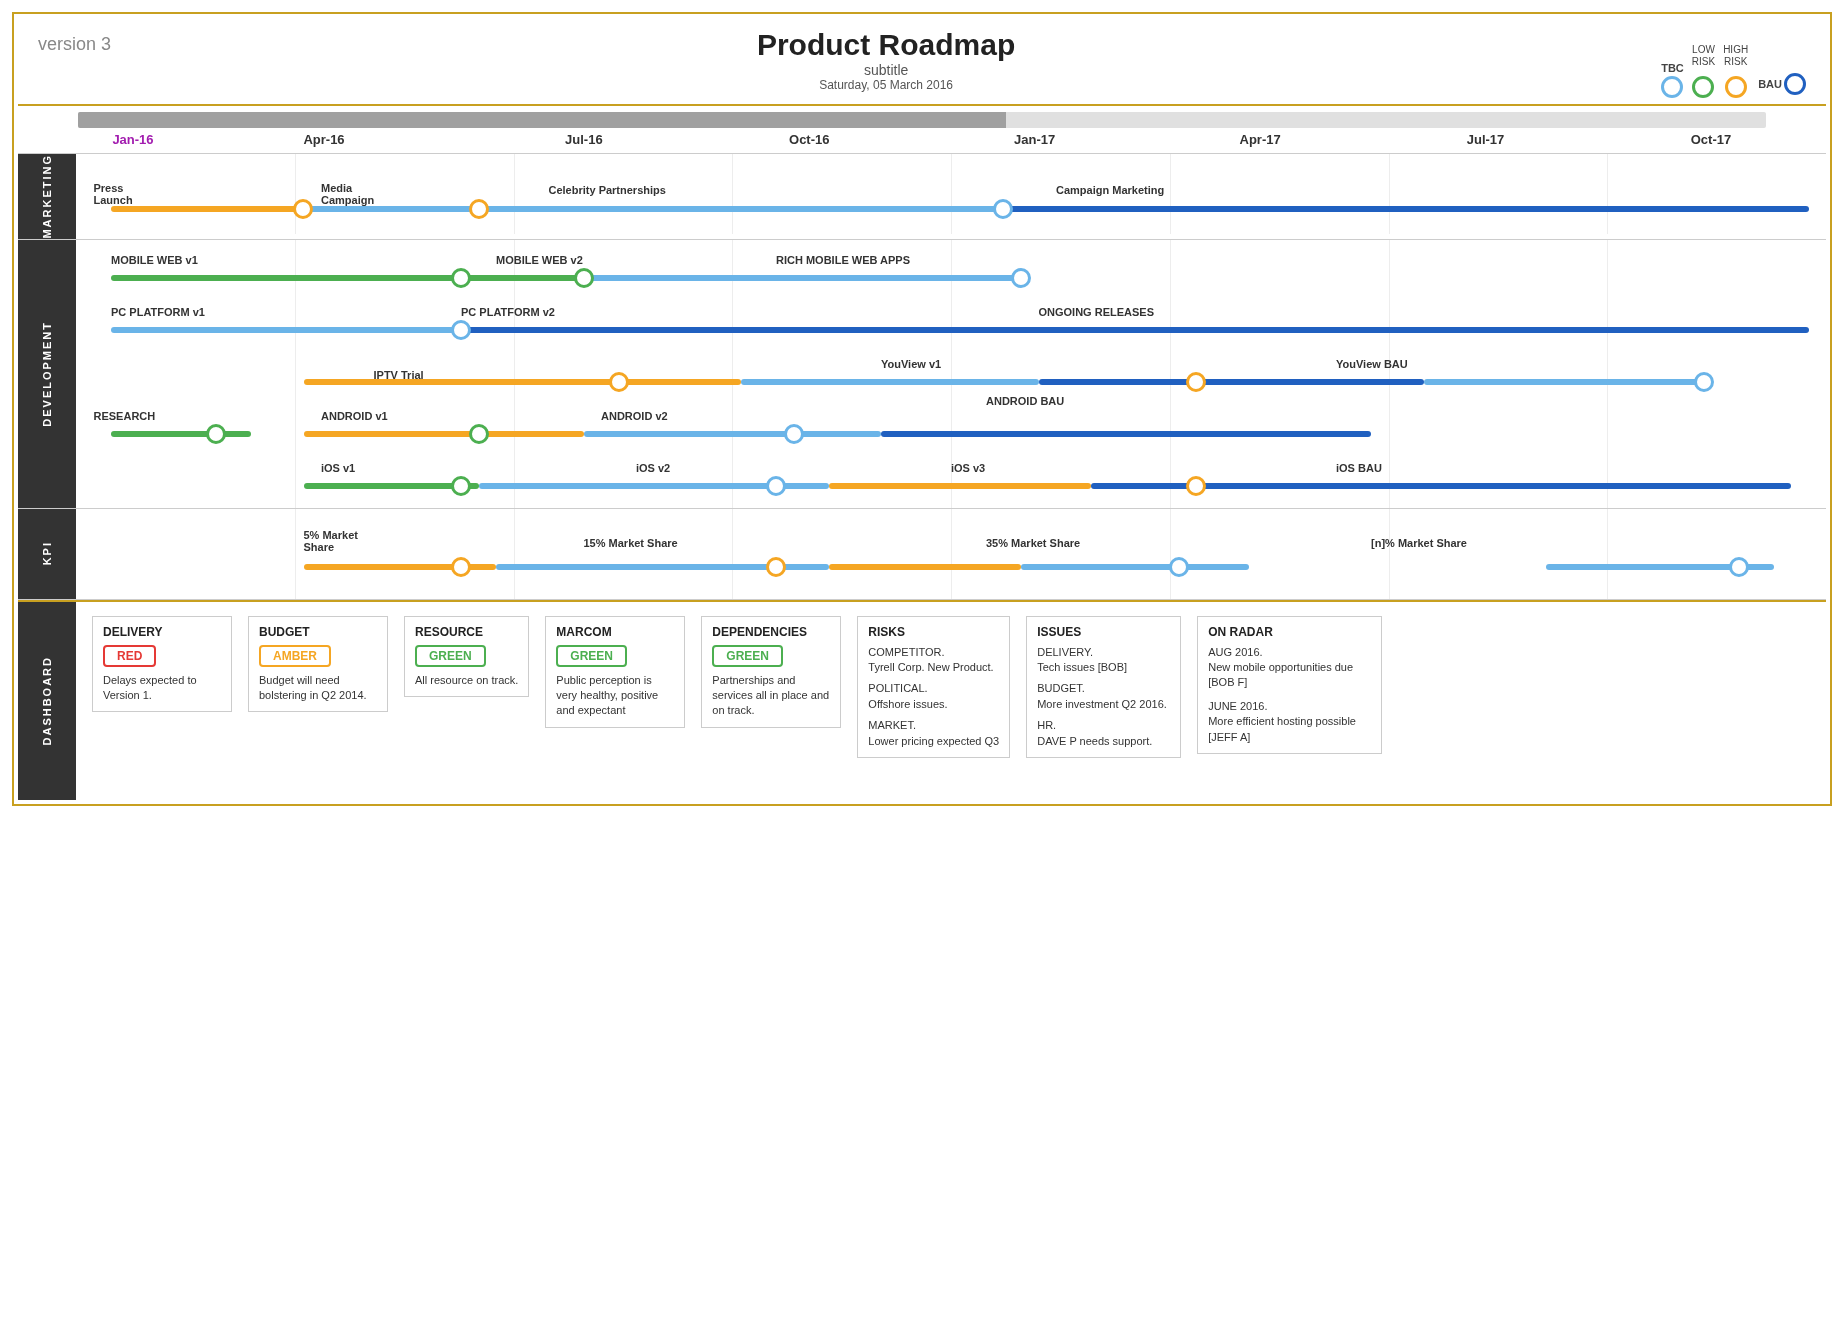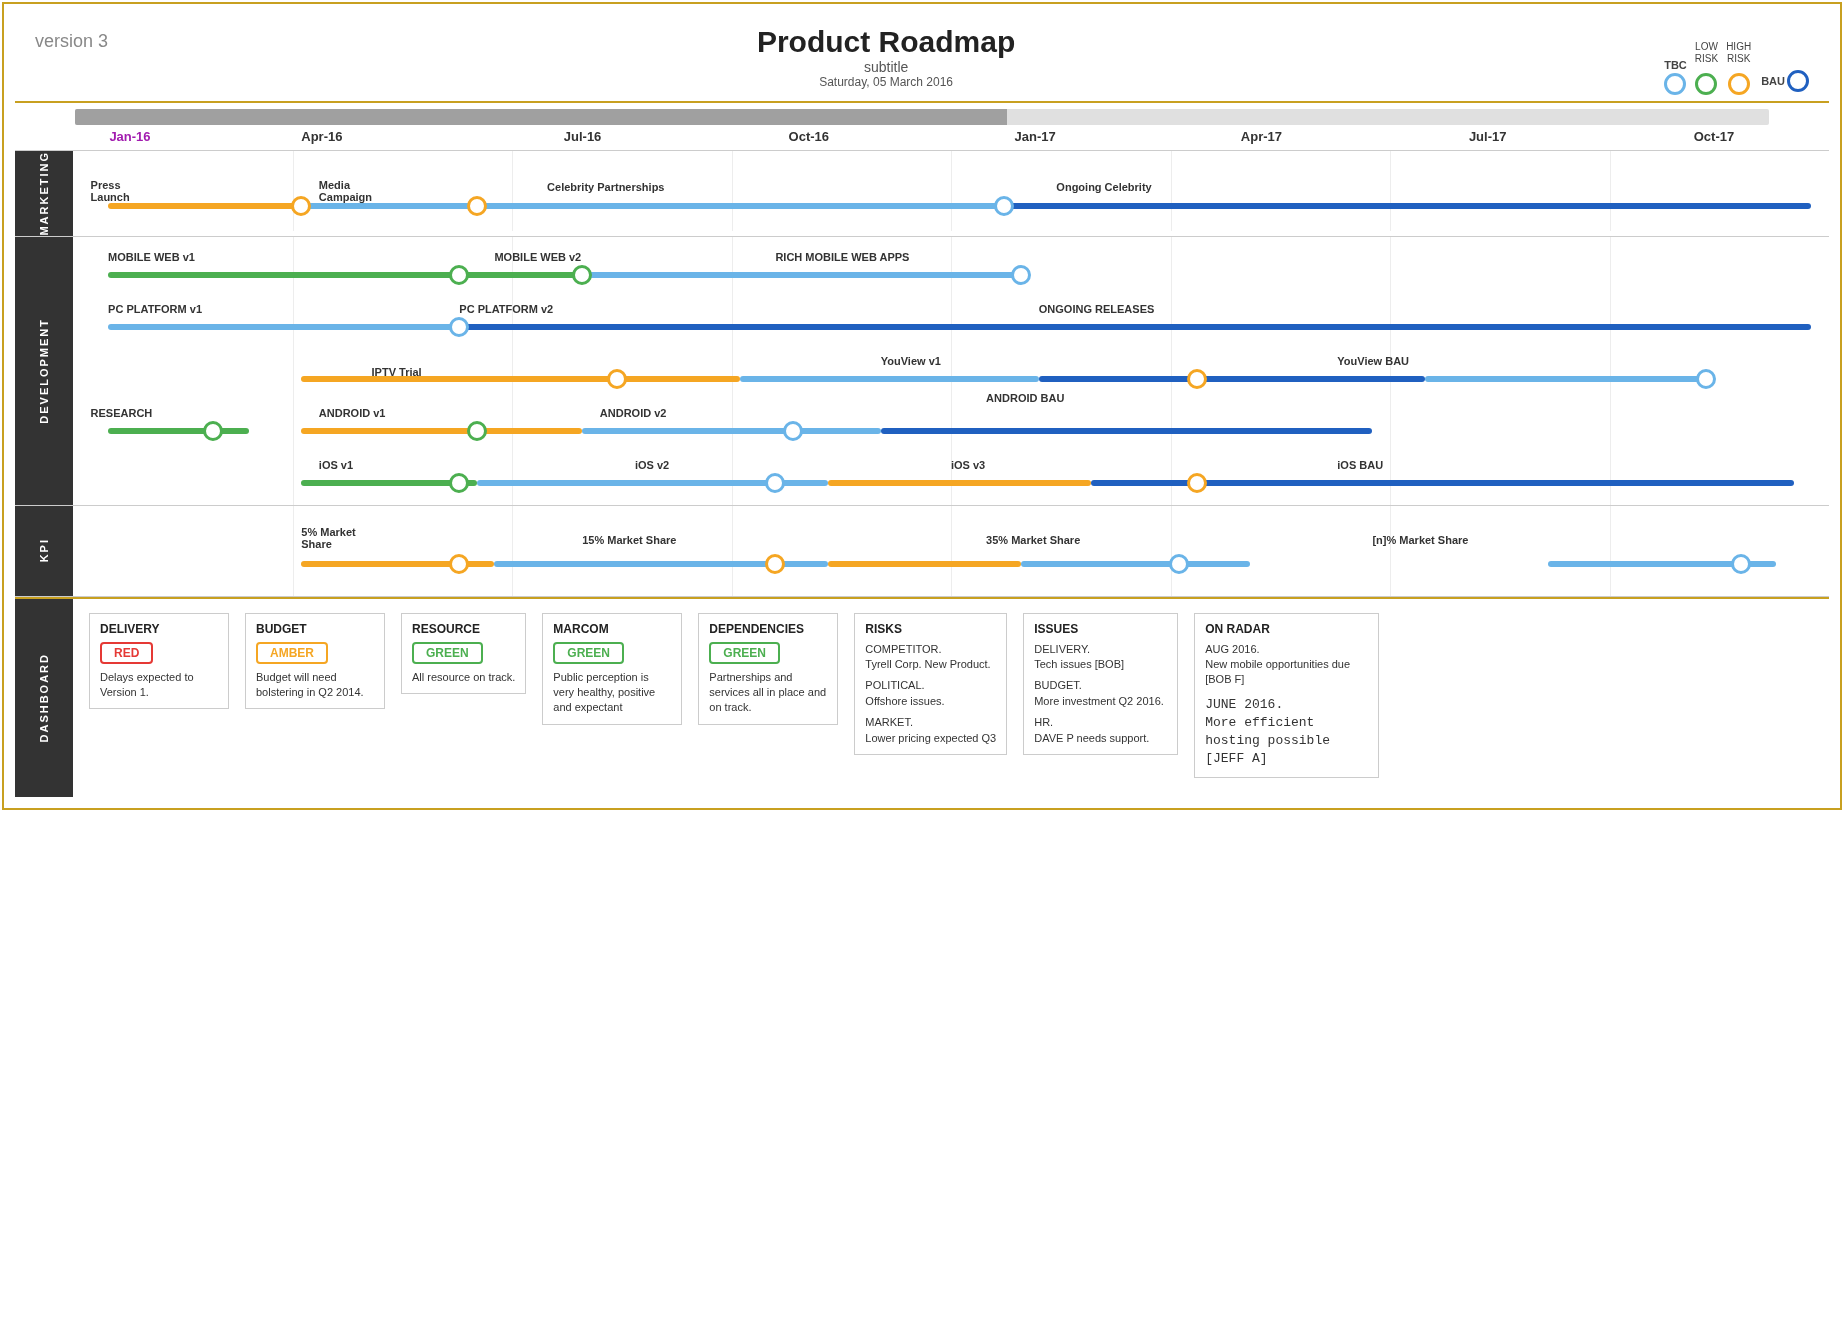--- a/index.html
+++ b/index.html
@@ -10,21 +10,21 @@
       min-height: 1332px;
       overflow: hidden;
       position: relative;
     }
   </style>
 </head>
 <body>
 
 <div style="position:relative; width:1844px; min-height:1332px; background:#fff; padding:0;">
 
-  <div style="border:2px solid #c8a020; margin:2px; padding:11px; position:relative;">
+  <div style="border:2px solid #c8a020; margin:12px; padding:4px; position:relative;">
 
     <div style="display:flex; justify-content:space-between; align-items:flex-start; padding:10px 20px 6px 20px; border-bottom:2px solid #c8a020;">
       <div style="font-size:18px; color:#888; padding-top:6px;">version 3</div>
       <div style="text-align:center;">
         <div style="font-size:30px; font-weight:bold; color:#222;">Product Roadmap</div>
         <div style="font-size:14px; color:#555;">subtitle</div>
         <div style="font-size:12px; color:#555;">Saturday, 05 March 2016</div>
       </div>
       <div style="display:flex; align-items:flex-end; gap:8px; padding-top:4px;">
         <div style="display:flex;flex-direction:column;align-items:center;gap:2px;">
@@ -89,21 +89,21 @@
 
         <div style="position:absolute;height:6px;background:#6ab4e8;border-radius:3px;top:55px;left:13%;width:40%;transform:translateY(-50%);"></div>
 
         <div style="position:absolute;width:20px;height:20px;border-radius:50%;border:3px solid #6ab4e8;background:#fff;top:55px;left:calc(53% - 10px);transform:translateY(-50%);z-index:2;"></div>
 
         <div style="position:absolute;height:6px;background:#2060c0;border-radius:3px;top:55px;left:53%;width:46%;transform:translateY(-50%);"></div>
 
         <div style="position:absolute;top:28px;left:1%;font-size:11px;font-weight:bold;color:#333;">Press<br>Launch</div>
         <div style="position:absolute;top:28px;left:14%;font-size:11px;font-weight:bold;color:#333;">Media<br>Campaign</div>
         <div style="position:absolute;top:30px;left:27%;font-size:11px;font-weight:bold;color:#333;">Celebrity Partnerships</div>
-        <div style="position:absolute;top:30px;left:56%;font-size:11px;font-weight:bold;color:#333;">Ongoing Celebrity</div>
+        <div style="position:absolute;top:30px;left:56%;font-size:11px;font-weight:bold;color:#333;">Campaign Marketing</div>
       </div>
     </div>
 
     <div style="display:flex; border-bottom:1px solid #ccc;">
       <div style="width:58px;min-width:58px;background:#333;display:flex;align-items:center;justify-content:center;">
         <span style="color:#fff;font-size:11px;font-weight:bold;writing-mode:vertical-rl;transform:rotate(180deg);letter-spacing:2px;">DEVELOPMENT</span>
       </div>
       <div style="flex:1;position:relative;">
 
         <div style="position:absolute;top:0;bottom:0;left:12.5%;width:1px;background:rgba(0,0,0,0.07);"></div>
@@ -278,21 +278,21 @@
         <div style="border:1px solid #ccc;padding:8px 10px;min-width:155px;max-width:185px;">
           <div style="font-size:12px;font-weight:bold;color:#222;margin-bottom:6px;">ISSUES</div>
           <div style="font-size:11px;color:#333;line-height:1.4;margin-bottom:6px;">DELIVERY.<br>Tech issues [BOB]</div>
           <div style="font-size:11px;color:#333;line-height:1.4;margin-bottom:6px;">BUDGET.<br>More investment Q2 2016.</div>
           <div style="font-size:11px;color:#333;line-height:1.4;">HR.<br>DAVE P needs support.</div>
         </div>
 
         <div style="border:1px solid #ccc;padding:8px 10px;min-width:155px;max-width:185px;">
           <div style="font-size:12px;font-weight:bold;color:#222;margin-bottom:6px;">ON RADAR</div>
           <div style="font-size:11px;color:#333;line-height:1.4;margin-bottom:8px;">AUG 2016.<br>New mobile opportunities due [BOB F]</div>
-          <div style="font-size:13px;color:#333;line-height:1.4;font-family:Liberation Mono, monospace;">JUNE 2016.<br>More efficient hosting possible [JEFF A]</div>
+          <div style="font-size:11px;color:#333;line-height:1.4;">JUNE 2016.<br>More efficient hosting possible [JEFF A]</div>
         </div>
 
       </div>
     </div>
 
 
   </div>
 </div>
 
 </body></html>

